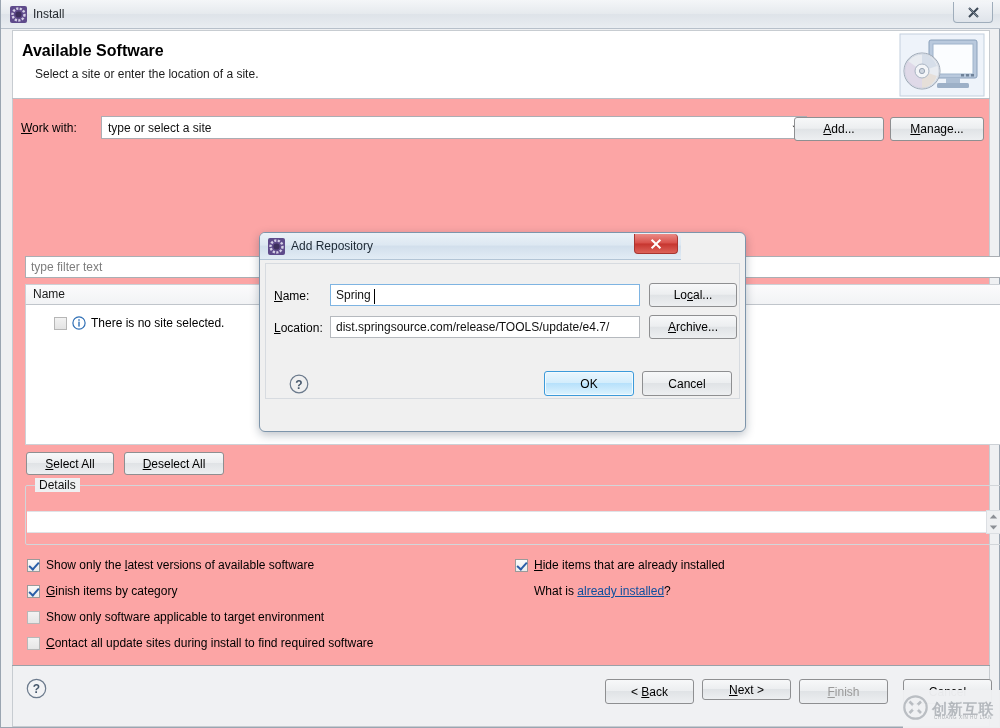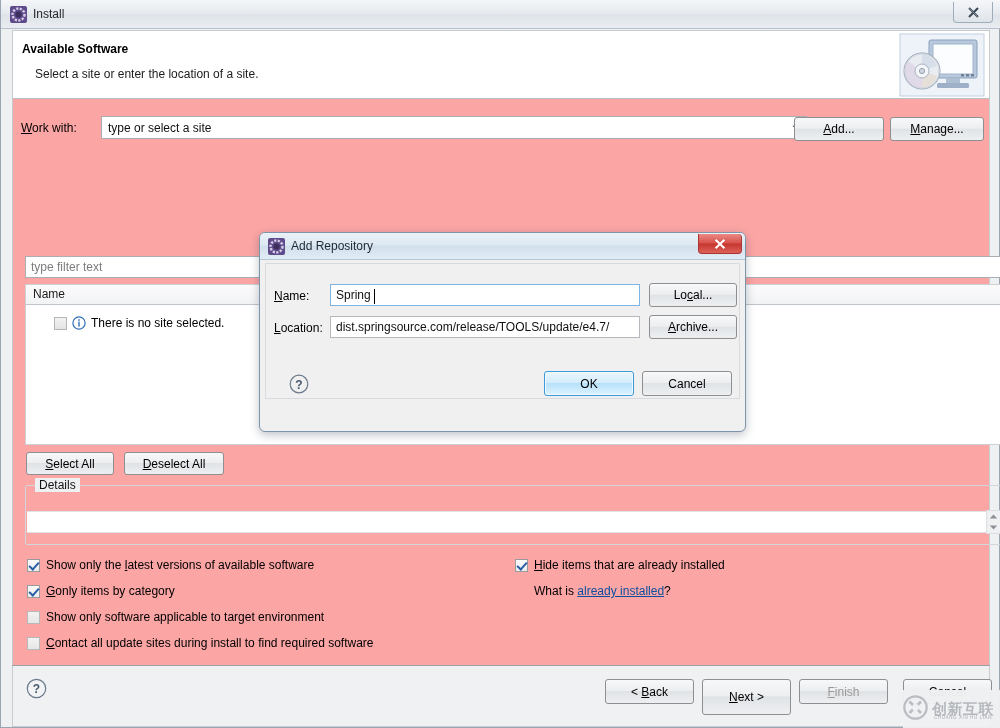--- a/index.html
+++ b/index.html
@@ -52,21 +52,21 @@
   
   #banner {
     position: absolute; left: 11px; top: 30px;
     width: 978px; height: 68px;
     background: #ffffff;
     border: 1px solid #c7ccd1;
     border-bottom: none;
   }
   #banner .bn-title {
     position: absolute; left: 9px; top: 11px;
-    font-size: 12px; font-weight: bold; color: #000;
+    font-size: 16px; font-weight: bold; color: #000;
   }
   #banner .bn-sub {
     position: absolute; left: 22px; top: 36px;
     font-size: 12px; color: #1c1c1c;
   }
   #banner .bn-img {
     position: absolute; right: 4px; top: 2px;
     width: 86px; height: 64px;
   }
   #banner-sep {
@@ -232,37 +232,37 @@
     width: 978px; height: 1px; background: #9aa1a8;
   }
   #bottombar {
     position: absolute; left: 11px; top: 666px;
     width: 978px; height: 61px;
     background: #f0f1f3;
     border: 1px solid #c7ccd1; border-top: none;
   }
   #help-bottom { position: absolute; left: 13px; top: 12px; width: 21px; height: 21px; cursor: pointer; }
   #btn-back  { position: absolute; left: 592px; top: 13px; width: 89px; height: 25px; }
-  #btn-next  { position: absolute; left: 689px; top: 13px; width: 89px; height: 36px; }
+  #btn-next  { position: absolute; left: 689px; top: 13px; width: 89px; height: 21px; }
   #btn-finish{ position: absolute; left: 786px; top: 13px; width: 89px; height: 25px; }
   #btn-cancel{ position: absolute; left: 890px; top: 13px; width: 89px; height: 25px; }
 
   
   #modal {
     position: absolute;
     left: 258px; top: 232px;
     width: 487px; height: 200px;
     background: #f0f0f0;
     border: 1px solid #7d95ab;
     border-radius: 6px;
     box-shadow: 0 3px 10px rgba(20,40,60,0.28);
   }
   #modal-tb {
     position: absolute; left: 0; top: 0;
-    width: 485px; height: 27px;
+    width: 421px; height: 27px;
     background: linear-gradient(to bottom, #eaf1f7 0%, #dde8f2 45%, #d2dfec 52%, #e2ecf5 100%);
     border-radius: 5px 5px 0 0;
     border-bottom: 1px solid #b3c5d6;
   }
   #modal-tb .m-icon { position: absolute; left: 8px; top: 5px; width: 17px; height: 17px; }
   #modal-tb .m-title { position: absolute; left: 31px; top: 6px; font-size: 12px; color: #1c2833; }
   #modal-close {
     position: absolute; right: 3px; top: 1px;
     width: 44px; height: 20px;
     background: linear-gradient(to bottom, #eb8b86 0%, #d8504a 48%, #c6352f 52%, #dd6259 100%);
@@ -427,21 +427,21 @@
           </svg>
       </div>
     </div>
 
     <div id="cb1" class="cbrow">
       <span class="cbox checked"></span>
       <span><span>Show only the </span><span class="mn">l</span><span>atest versions of available software</span></span>
     </div>
     <div id="cb2" class="cbrow">
       <span class="cbox checked"></span>
-      <span><span></span><span class="mn">G</span><span>only items by category</span></span>
+      <span><span></span><span class="mn">G</span><span>inish items by category</span></span>
     </div>
     <div id="cb3" class="cbrow">
       <span class="cbox off"></span>
       <span><span>Show only software applicable to target environment</span><span class="mn"></span><span></span></span>
     </div>
     <div id="cb4" class="cbrow">
       <span class="cbox off"></span>
       <span><span></span><span class="mn">C</span><span>ontact all update sites during install to find required software</span></span>
     </div>
     <div id="cb5" class="cbrow">

